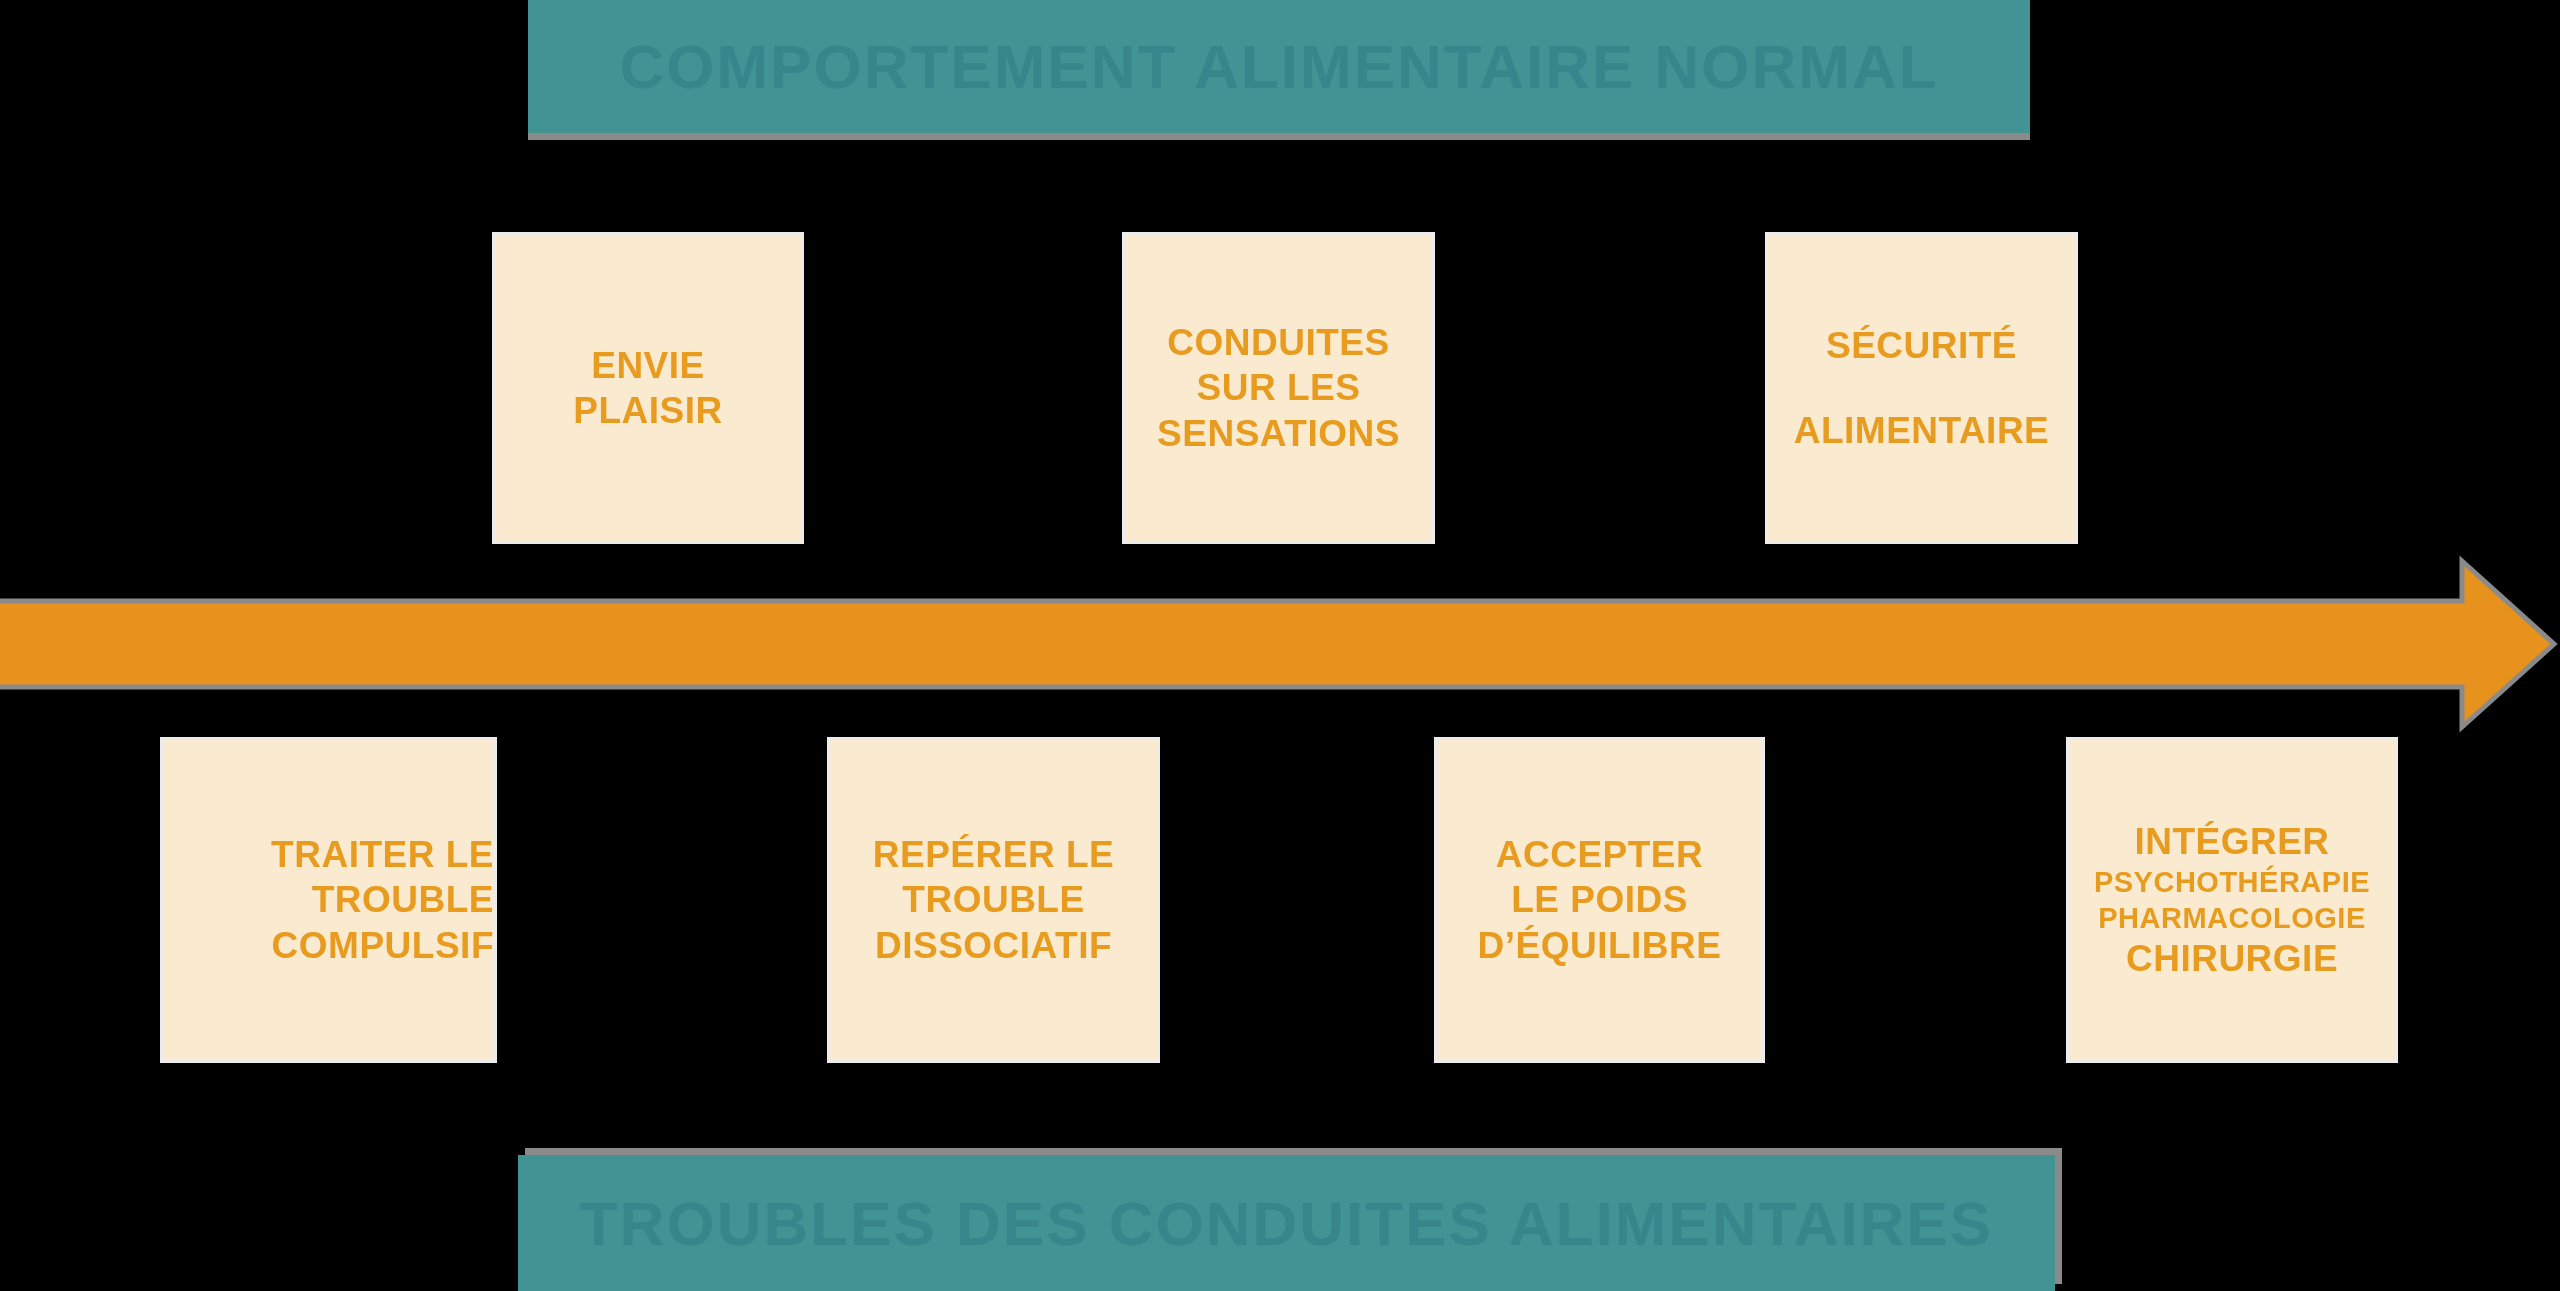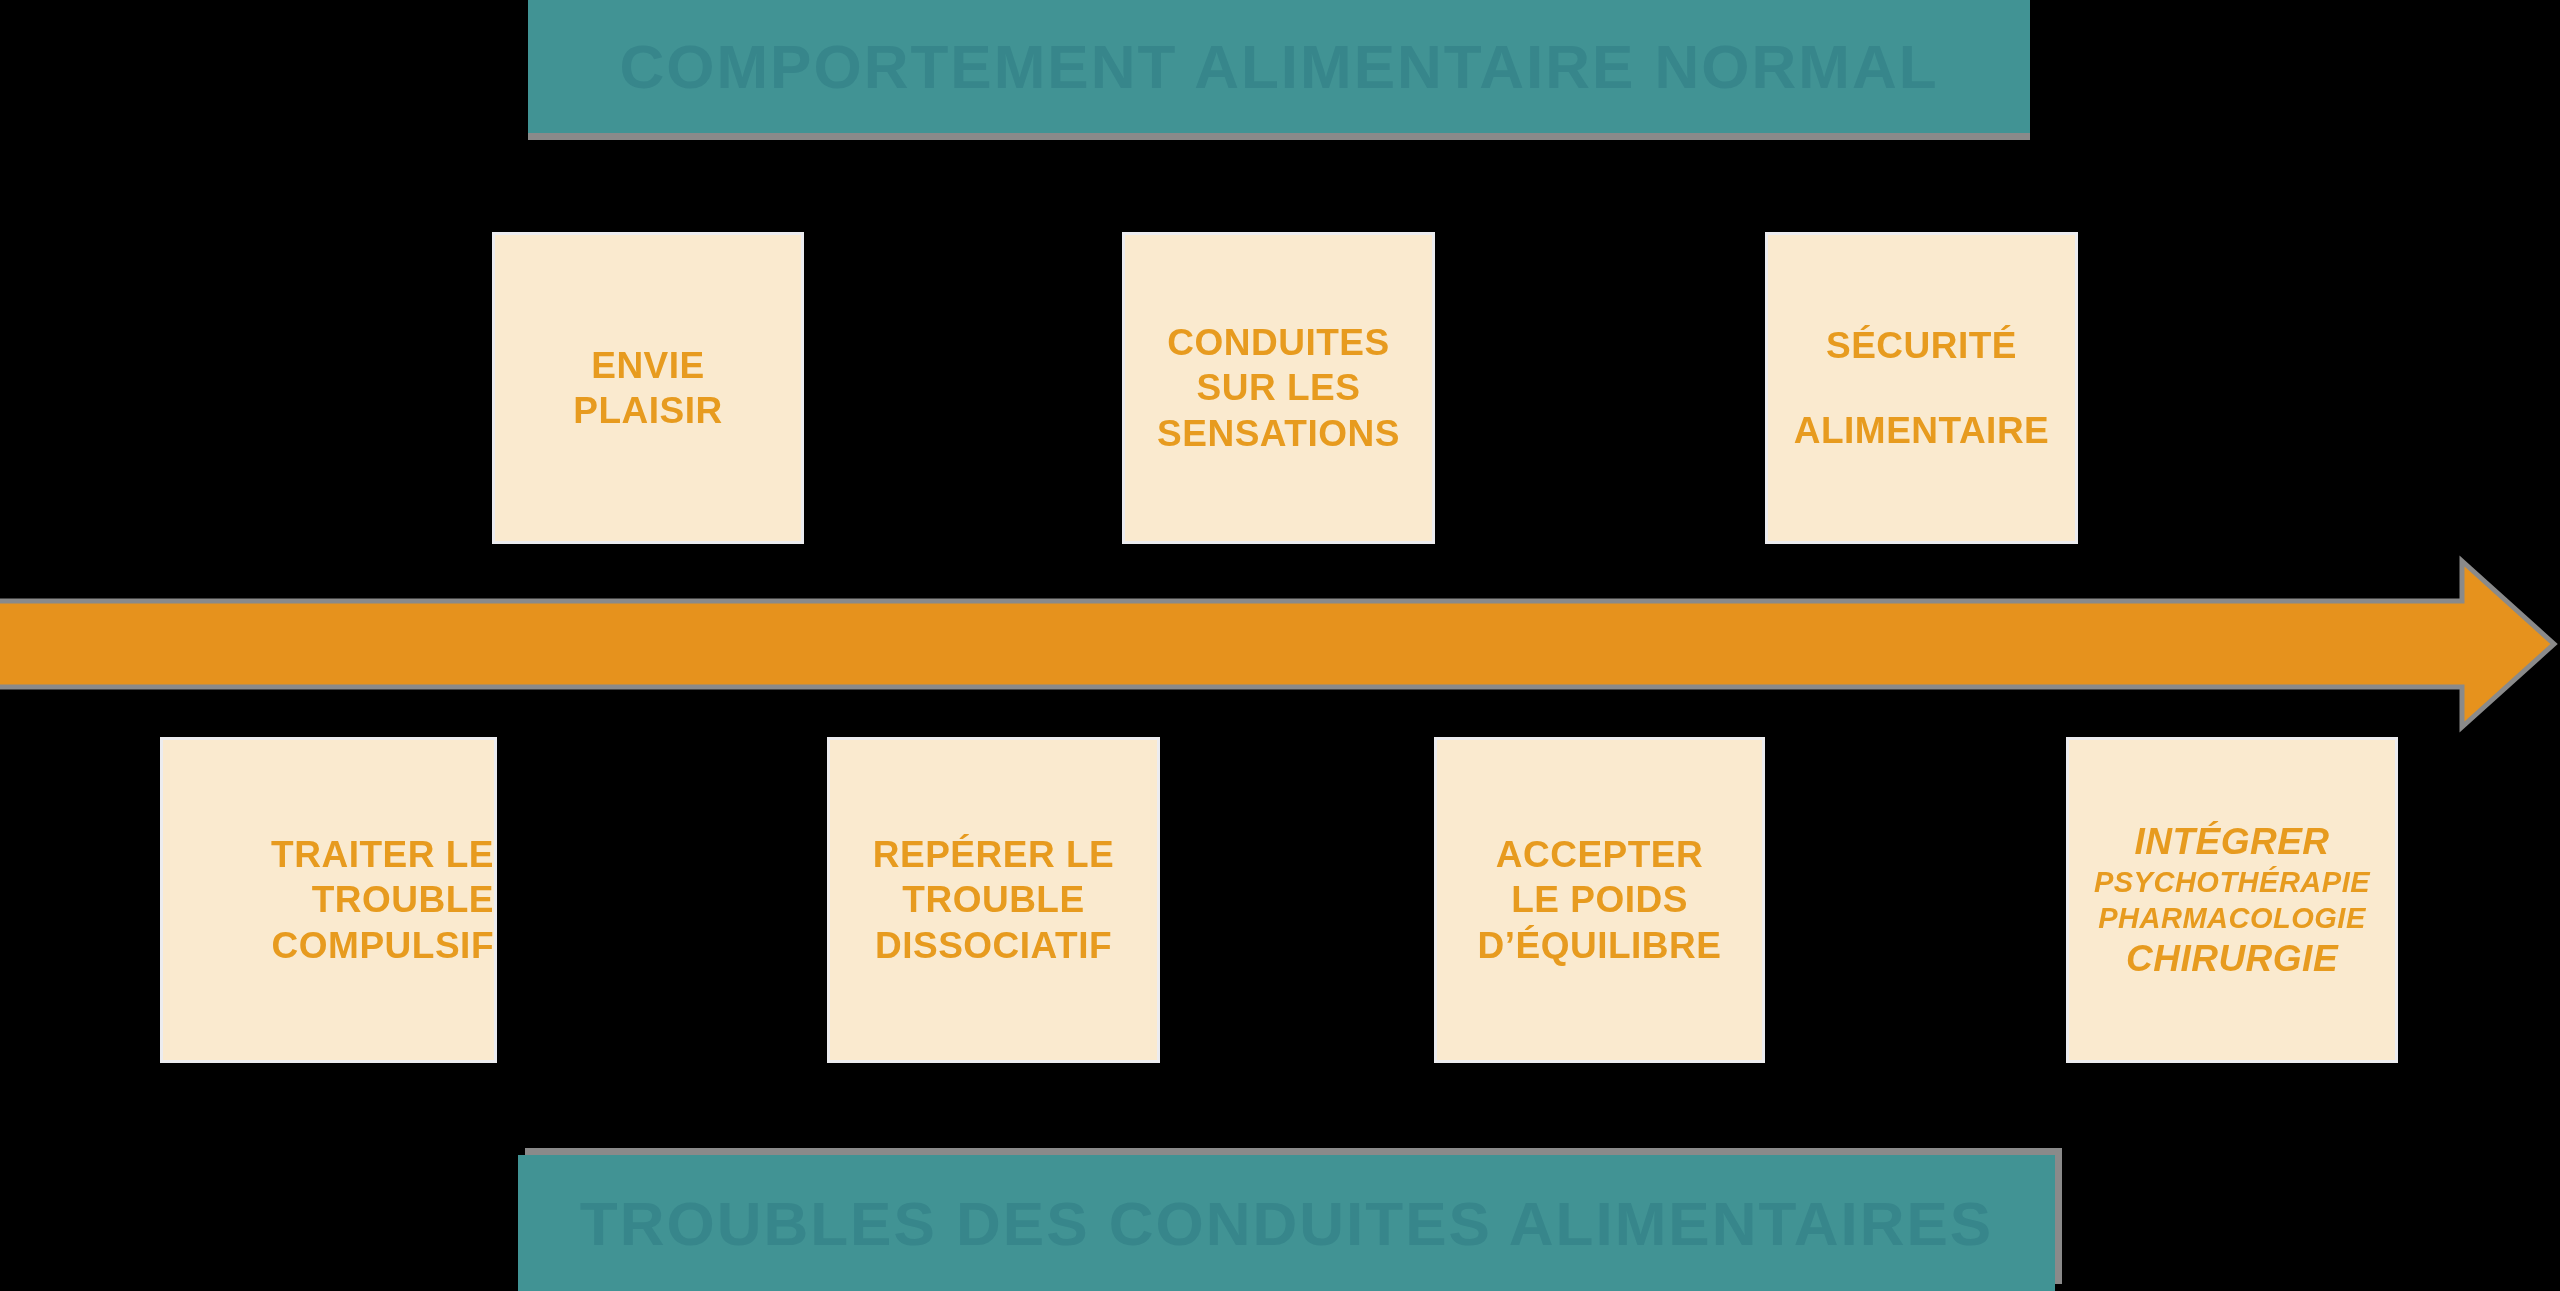--- a/index.html
+++ b/index.html
@@ -64,21 +64,21 @@
     line-height:1.25;
   }
   
   .box-top-1{left:492px;top:232px;width:312px;height:312px;}
   .box-top-2{left:1122px;top:232px;width:313px;height:312px;}
   .box-top-3{left:1765px;top:232px;width:313px;height:312px;gap:40px;}
   
   .box-bottom-1{left:160px;top:737px;width:337px;height:326px;align-items:flex-end;}
   .box-bottom-2{left:827px;top:737px;width:333px;height:326px;}
   .box-bottom-3{left:1434px;top:737px;width:331px;height:326px;}
-  .box-bottom-4{left:2066px;top:737px;width:332px;height:326px;font-style:italic;}
+  .box-bottom-4{left:2066px;top:737px;width:332px;height:326px;}
 </style>
 </head>
 <body>
 
 <div class="canvas">
 
   <div class="banner banner-top">
     <span class="banner-label">COMPORTEMENT ALIMENTAIRE NORMAL</span>
   </div>
 

